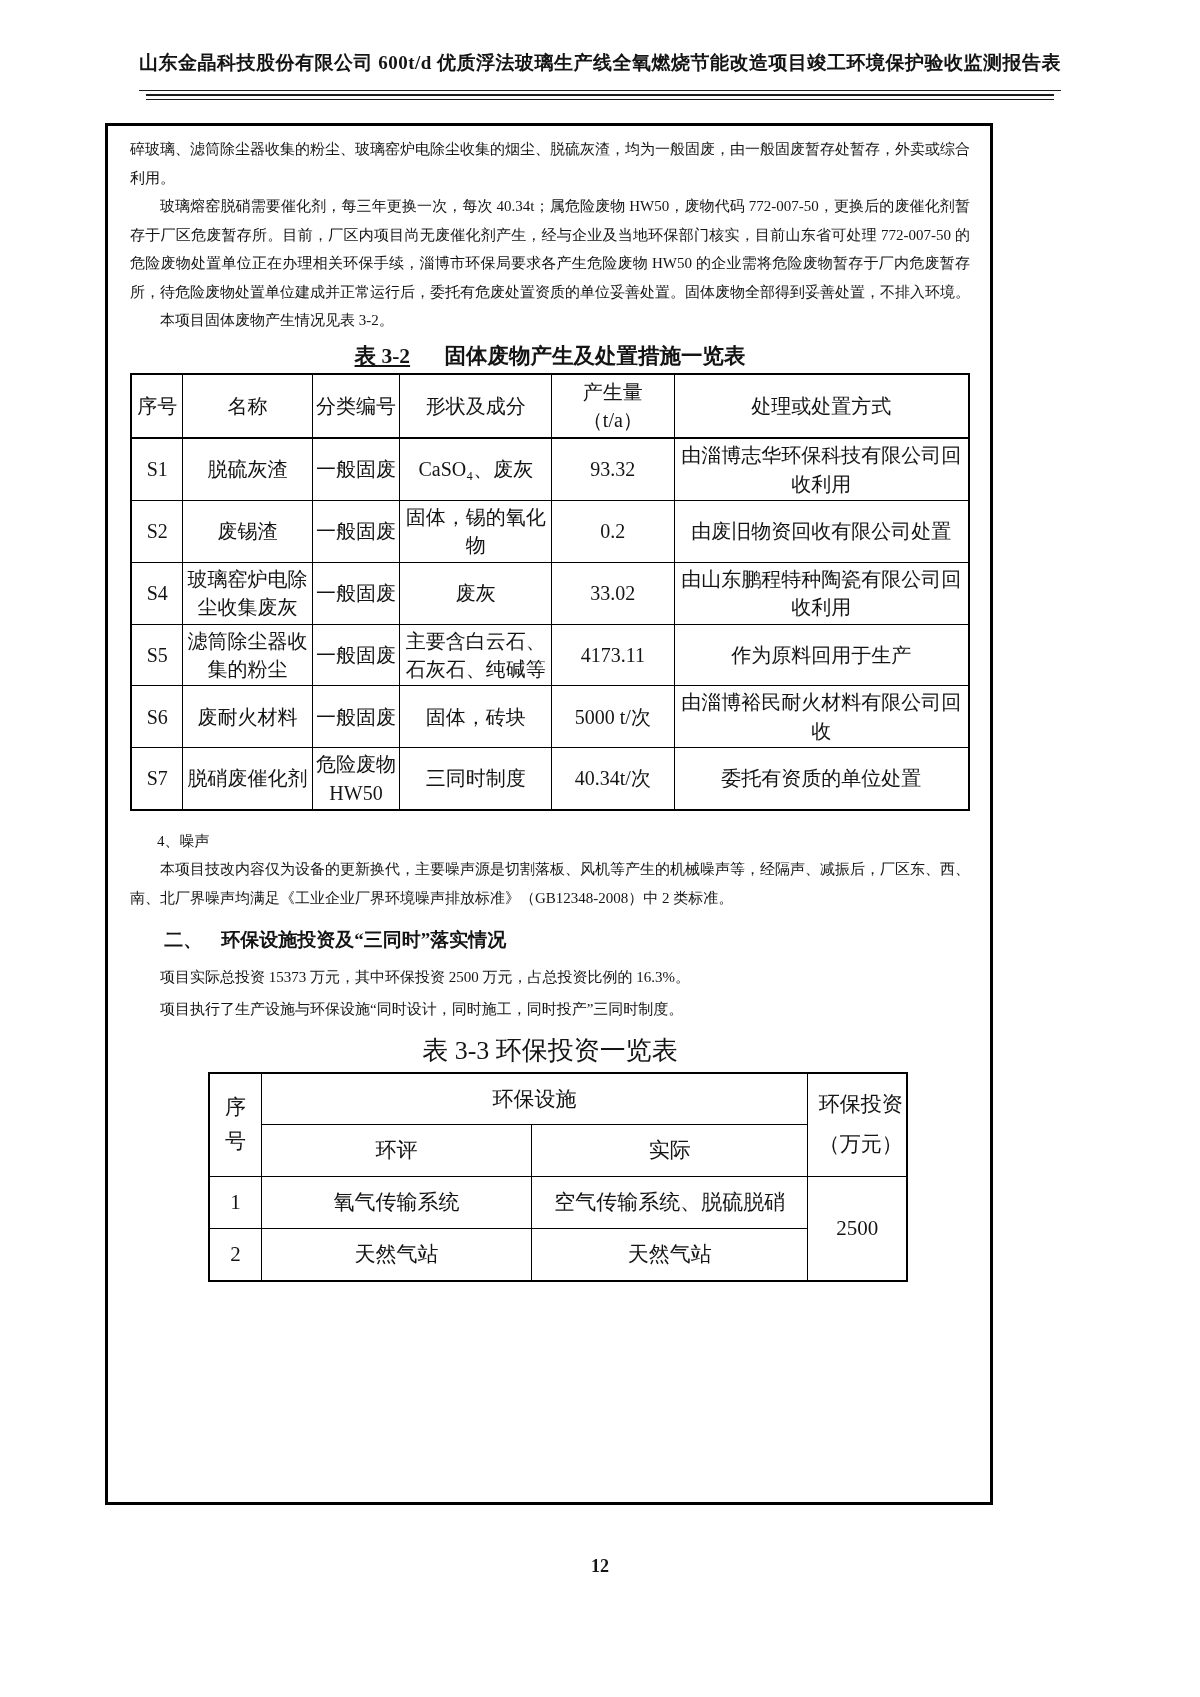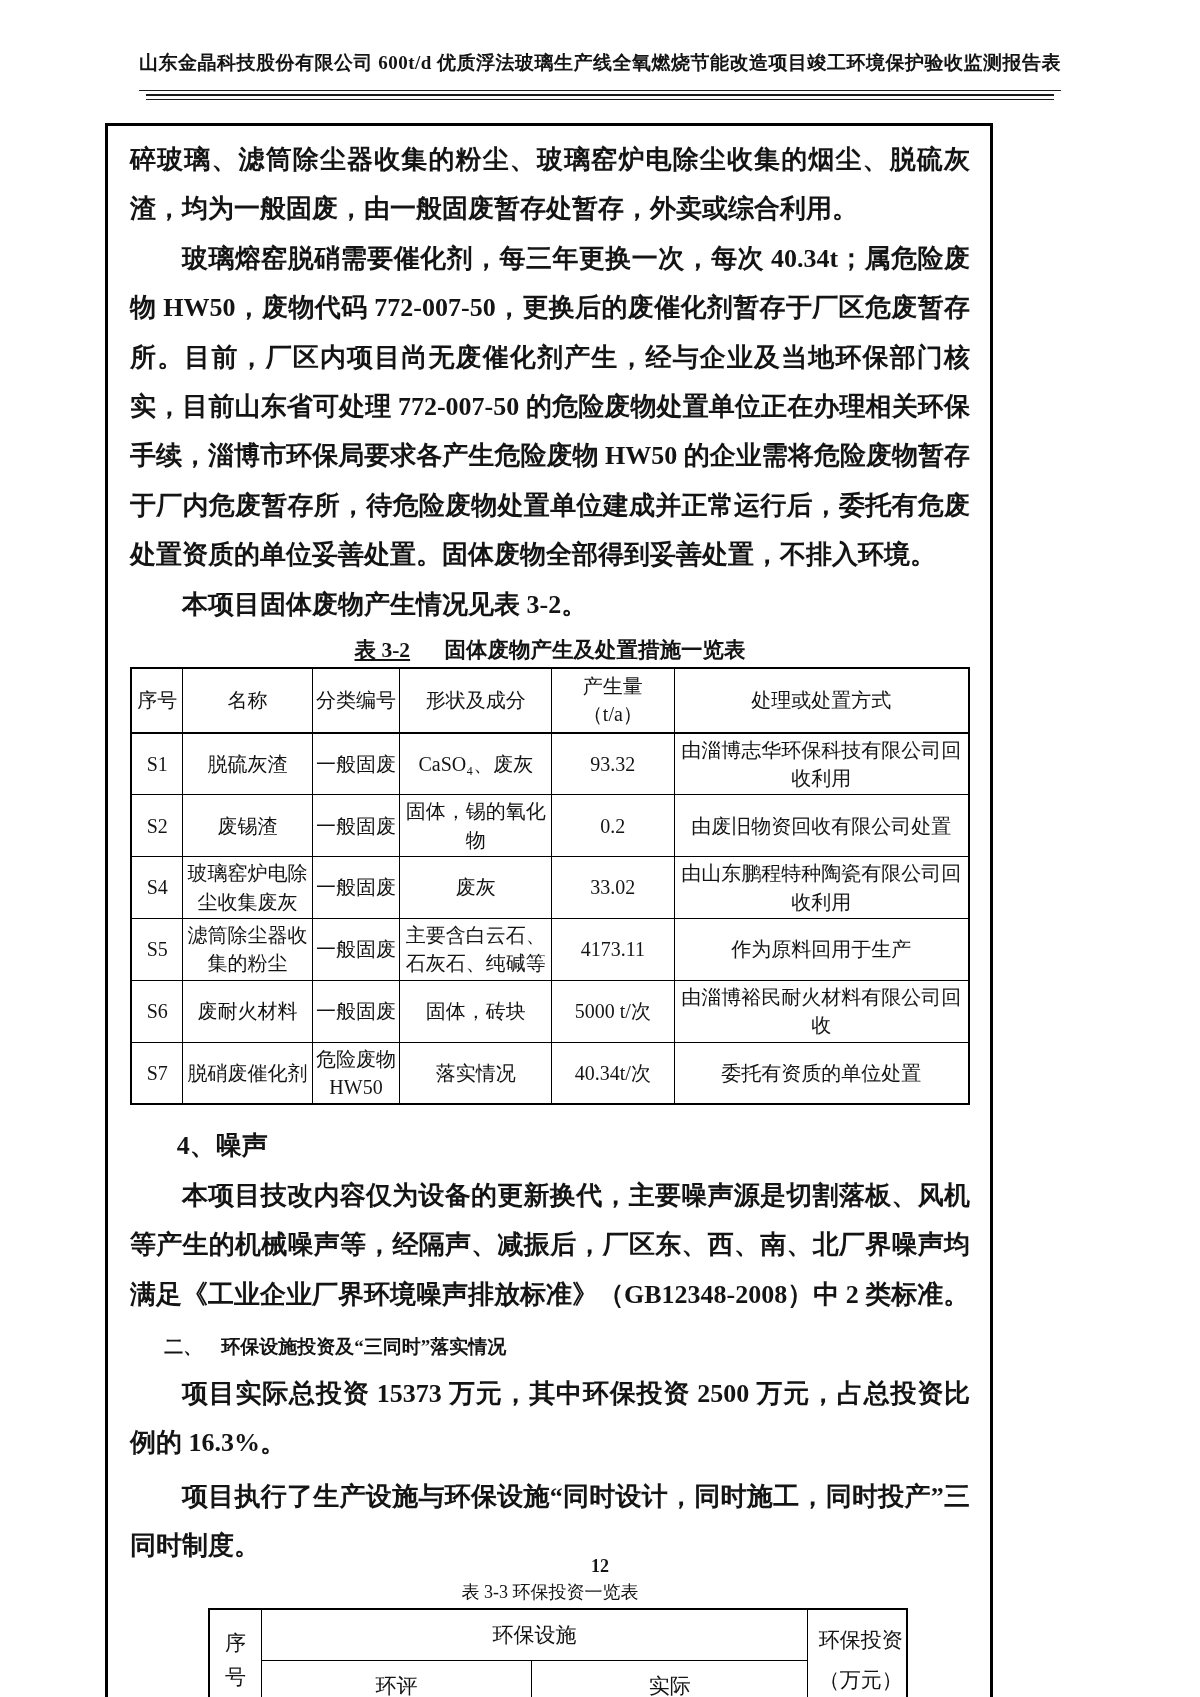--- a/index.html
+++ b/index.html
@@ -16,40 +16,40 @@
   }
   .header-rule{width:908px;height:3px;margin:3px auto 0;
     border-top:2.5px solid #1a1a1a;border-bottom:1px solid #1a1a1a;}
   
   .content-box{
     position:absolute;left:105px;top:123px;width:888px;min-height:1382px;
     box-sizing:border-box;border:3px solid #000;
     padding:9px 20px 0 22px;
   }
   .content-box p{
-    margin:0;font-size:26px;line-height:1.9;text-align:justify;text-indent:2em;font-weight:bold;
+    margin:0;font-size:15px;line-height:1.9;text-align:justify;text-indent:2em;
   }
   p.no-indent{text-indent:0;}
   p.h4-noise{text-indent:1.8em;margin-top:16px;}
   p.section2{font-weight:bold;font-size:19px;text-indent:1.8em;margin-top:10px;}
   p.sp{margin-top:4px;}
   
   .t32-title{ text-align:center;font-size:21.5px;font-weight:bold;margin:6px 0 3px; }
   .t32-title .lbl{margin-right:1.6em;text-decoration:underline;}
   table.t32{
     width:100%;border-collapse:collapse;table-layout:fixed;
     font-size:20px;border:2.5px solid #000;
   }
   .t32 th,.t32 td{
     border:1.5px solid #000;text-align:center;vertical-align:middle;
     padding:2px 3px;line-height:1.42;font-weight:normal;word-break:break-word;
   }
   .t32 thead th{border-bottom:2px solid #000;padding:3px 3px;}
   
-  .t33-title{text-align:center;font-size:18px;margin-top:9px;}
+  .t33-title{text-align:center;font-size:26px;margin-top:9px;}
   table.t33{
     width:700px;margin:4px 0 0 78px;border-collapse:collapse;table-layout:fixed;
     font-size:21px;border:2.5px solid #000;
   }
   .t33 th,.t33 td{
     border:1.5px solid #000;text-align:center;vertical-align:middle;
     padding:7px 4px;line-height:1.75;font-weight:normal;word-break:break-word;
   }
   .t33 .narrow-inner{width:1.2em;margin:0 auto;line-height:1.6;}
   .t33 .invest-inner{width:4.6em;margin:0 auto;line-height:1.9;font-family:Liberation Serif, serif;}
@@ -131,21 +131,21 @@
         <td>废耐火材料</td>
         <td>一般固废</td>
         <td>固体，砖块</td>
         <td>5000 t/次</td>
         <td>由淄博裕民耐火材料有限公司回收</td>
       </tr>
       <tr>
         <td>S7</td>
         <td>脱硝废催化剂</td>
         <td>危险废物 HW50</td>
-        <td>落实情况</td>
+        <td>三同时制度</td>
         <td>40.34t/次</td>
         <td>委托有资质的单位处置</td>
       </tr>
     </tbody>
   </table>
 
   <p class="h4-noise">4、噪声</p>
   <p>本项目技改内容仅为设备的更新换代，主要噪声源是切割落板、风机等产生的机械噪声等，经隔声、减振后，厂区东、西、南、北厂界噪声均满足《工业企业厂界环境噪声排放标准》（GB12348-2008）中 2 类标准。</p>
 
   <p class="section2">二、　环保设施投资及“三同时”落实情况</p>

